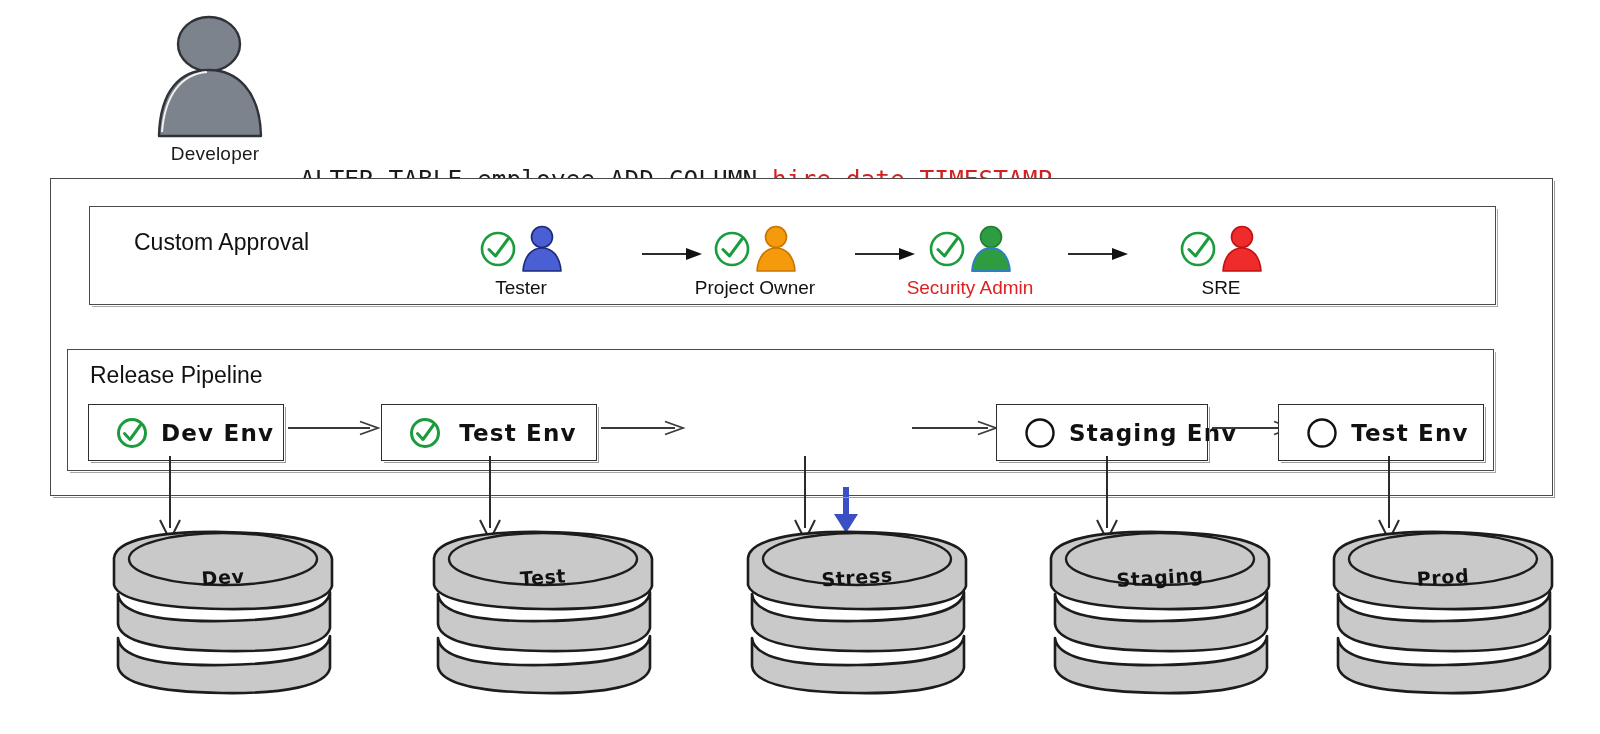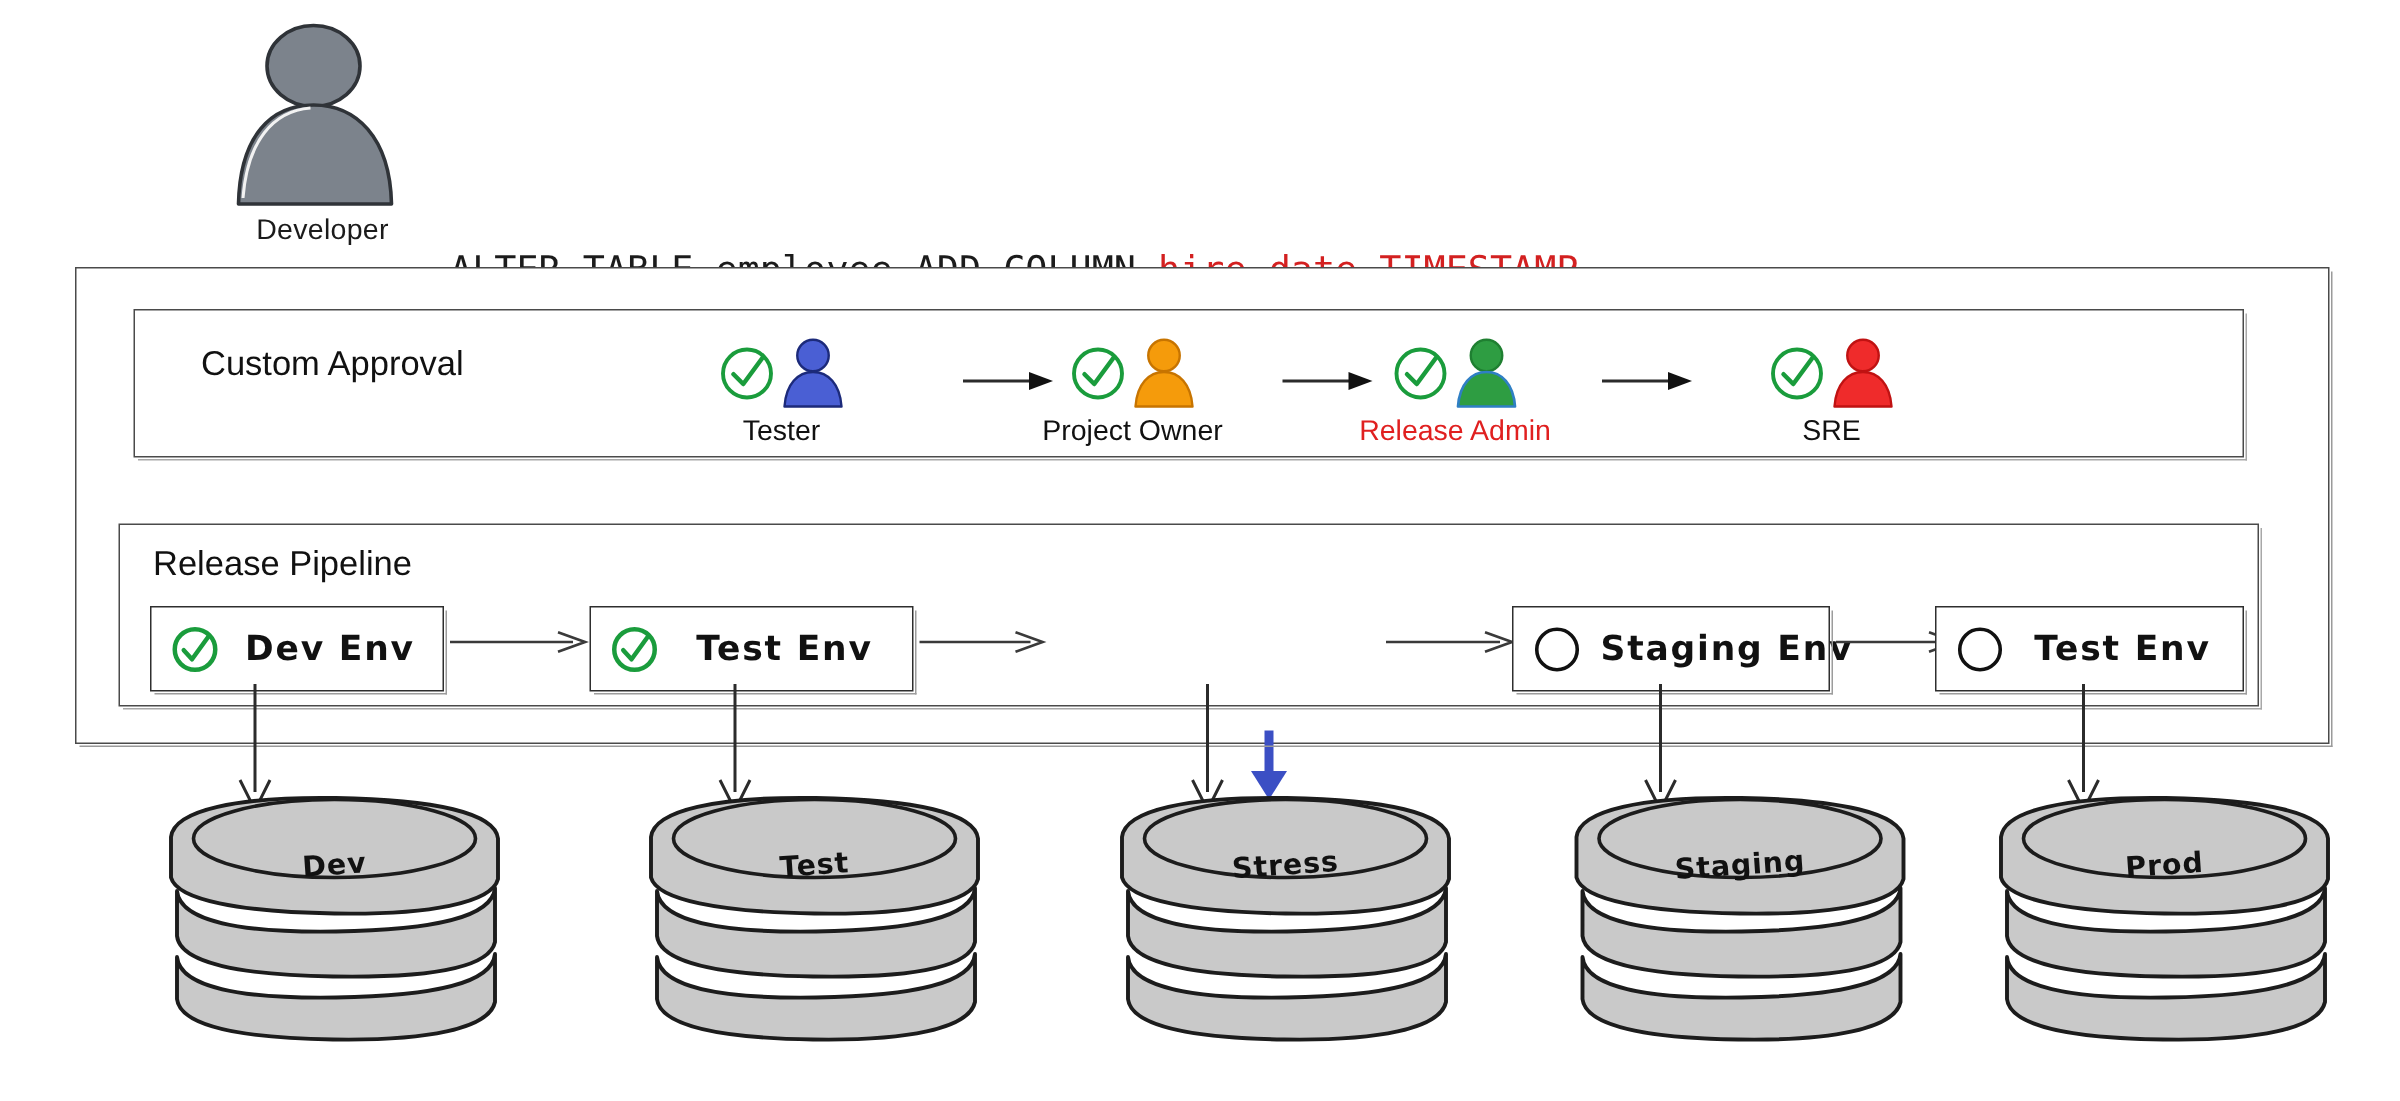--- a/index.html
+++ b/index.html
@@ -24,21 +24,21 @@
   #outer-frame::after{content:"";position:absolute;left:2px;top:2px;right:-3px;bottom:-3px;
                border-right:1.4px solid #9a9a9a;border-bottom:1.4px solid #9a9a9a;
                pointer-events:none;}
 
   .panel{position:absolute;border:1.5px solid #4a4a4a;background:#fff;box-sizing:border-box;}
   .panel::after{content:"";position:absolute;left:2px;top:2px;right:-3px;bottom:-3px;
                border-right:1.2px solid #a8a8a8;border-bottom:1.2px solid #a8a8a8;
                pointer-events:none;}
 
   #approval-panel{left:38px;top:27px;width:1407px;height:99px;}
-  #pipeline-panel{left:28px;top:170px;width:1427px;height:122px;}
+  #pipeline-panel{left:16px;top:170px;width:1427px;height:122px;}
 
   .panel-title{position:absolute;font-size:23px;color:#111;white-space:nowrap;text-align:center;}
   #approval-title{left:44px;top:22px;}
   #pipeline-title{left:22px;top:12px;}
 
   
   .approver{position:absolute;top:16px;width:150px;text-align:center;}
   .approver-icons{position:relative;height:52px;display:flex;align-items:center;
                   justify-content:center;gap:2px;}
   .approver-label{font-size:19px;margin-top:2px;color:#111;white-space:nowrap;}
@@ -46,21 +46,21 @@
 
   
   .appr-arrow{position:absolute;top:40px;width:60px;height:14px;}
 
   
   #blue-connector{position:absolute;left:775px;top:308px;width:40px;height:46px;}
 
   
   .stage-box{position:absolute;top:54px;height:57px;border:1.5px solid #2e2e2e;
              background:#fff;box-sizing:border-box;display:flex;align-items:center;
-             padding-left:12px;gap:12px;}
+             padding-left:26px;gap:12px;}
   .stage-box::after{content:"";position:absolute;left:2px;top:2px;right:-3px;bottom:-3px;
              border-right:1.2px solid #9c9c9c;border-bottom:1.2px solid #9c9c9c;
              pointer-events:none;}
   .stage-label{font-family:"DejaVu Sans","Liberation Sans",sans-serif;
                font-size:23px;font-weight:700;letter-spacing:1.2px;color:#111;
                white-space:nowrap;flex:1;text-align:center;padding-right:14px;}
 
   .pipe-arrow{position:absolute;top:70px;height:16px;}
 
   
@@ -140,21 +140,21 @@
         <div class="approver-icons">
           <svg width="40" height="40" viewBox="0 0 40 40">
             <circle cx="20" cy="20" r="16" fill="none" stroke="#1a9c3c" stroke-width="2.6"></circle>
             <path d="M11 20.5 L17.5 27 L30 10" fill="none" stroke="#1a9c3c" stroke-width="3" stroke-linecap="round" stroke-linejoin="round"></path>
           </svg>
           <svg width="44" height="48" viewBox="0 0 44 48">
             <circle cx="22" cy="12" r="10.5" fill="#2e9d42" stroke="#1f7f31" stroke-width="1.6"></circle>
             <path d="M3 46 C4 31 12 23 22 23 C32 23 40 31 41 46 Z" fill="#2e9d42" stroke="#2f7fc4" stroke-width="1.8" stroke-linejoin="round"></path>
           </svg>
         </div>
-        <div class="approver-label flagged">Release Admin</div>
+        <div class="approver-label flagged">Security Admin</div>
       </div>
 
       <svg class="appr-arrow" style="left:978px" viewBox="0 0 60 14">
         <line x1="0" y1="7" x2="45" y2="7" stroke="#2b2b2b" stroke-width="2"></line>
         <path d="M44 1 L60 7 L44 13 Z" fill="#111"></path>
       </svg>
 
       <div class="approver" style="left:1056px">
         <div class="approver-icons">
           <svg width="40" height="40" viewBox="0 0 40 40">

